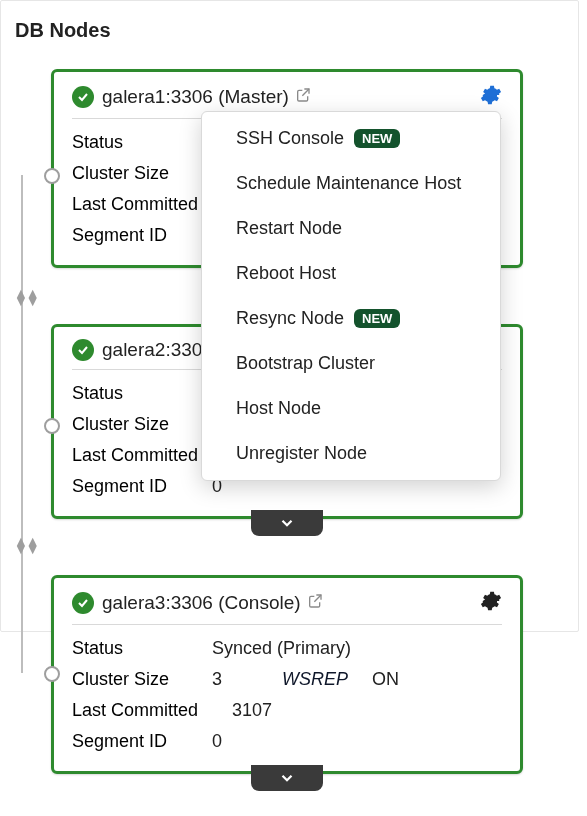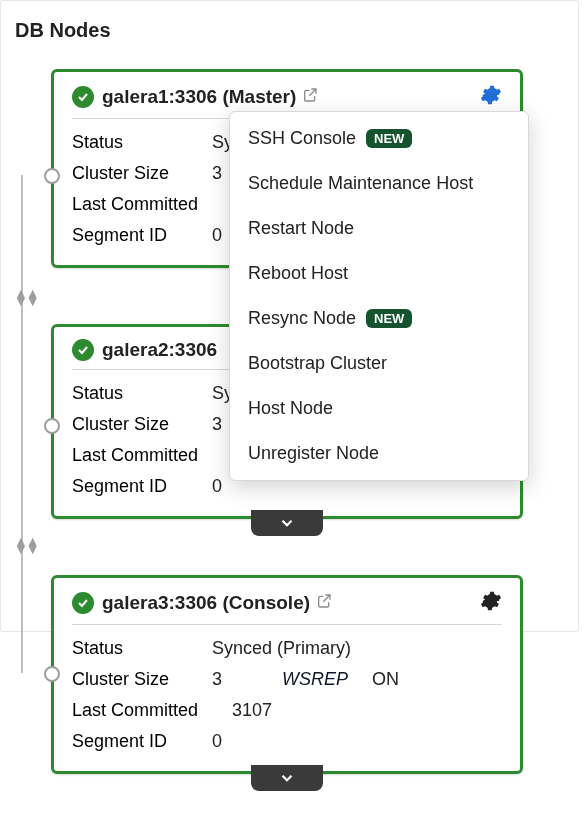--- a/index.html
+++ b/index.html
@@ -41,21 +41,21 @@
   }
   .node-head {
     display:flex;
     align-items:center;
     padding-bottom:8px;
     border-bottom:1px solid #d9d9d9;
     margin-bottom:8px;
   }
   .node-head .title {
     font-size:19px;
-    font-weight:700;
+    font-weight:400;
     color:#222;
     margin-left:8px;
   }
   .check {
     width:22px; height:22px;
     background:#2e8a2e;
     border-radius:50%;
     display:inline-flex;
     align-items:center; justify-content:center;
     color:#fff;
@@ -110,29 +110,29 @@
     left:13px;
     color:#9e9e9e;
     font-size:14px;
     letter-spacing:-2px;
     z-index:2;
   }
   .arrows span { display:block; line-height:8px; }
   
   .menu {
     position:absolute;
-    left:228px;
+    left:200px;
     top:110px;
     width:300px;
     background:#fff;
     border:1px solid #d9d9d9;
     border-radius:6px;
     box-shadow:0 6px 22px rgba(0,0,0,.18);
     z-index:10;
-    padding:4px 0;
+    padding:4px 16px;
   }
   .menu-item {
     padding:12px 18px;
     font-size:18px;
     color:#222;
     display:flex;
     align-items:center;
     cursor:pointer;
   }
   .badge {

